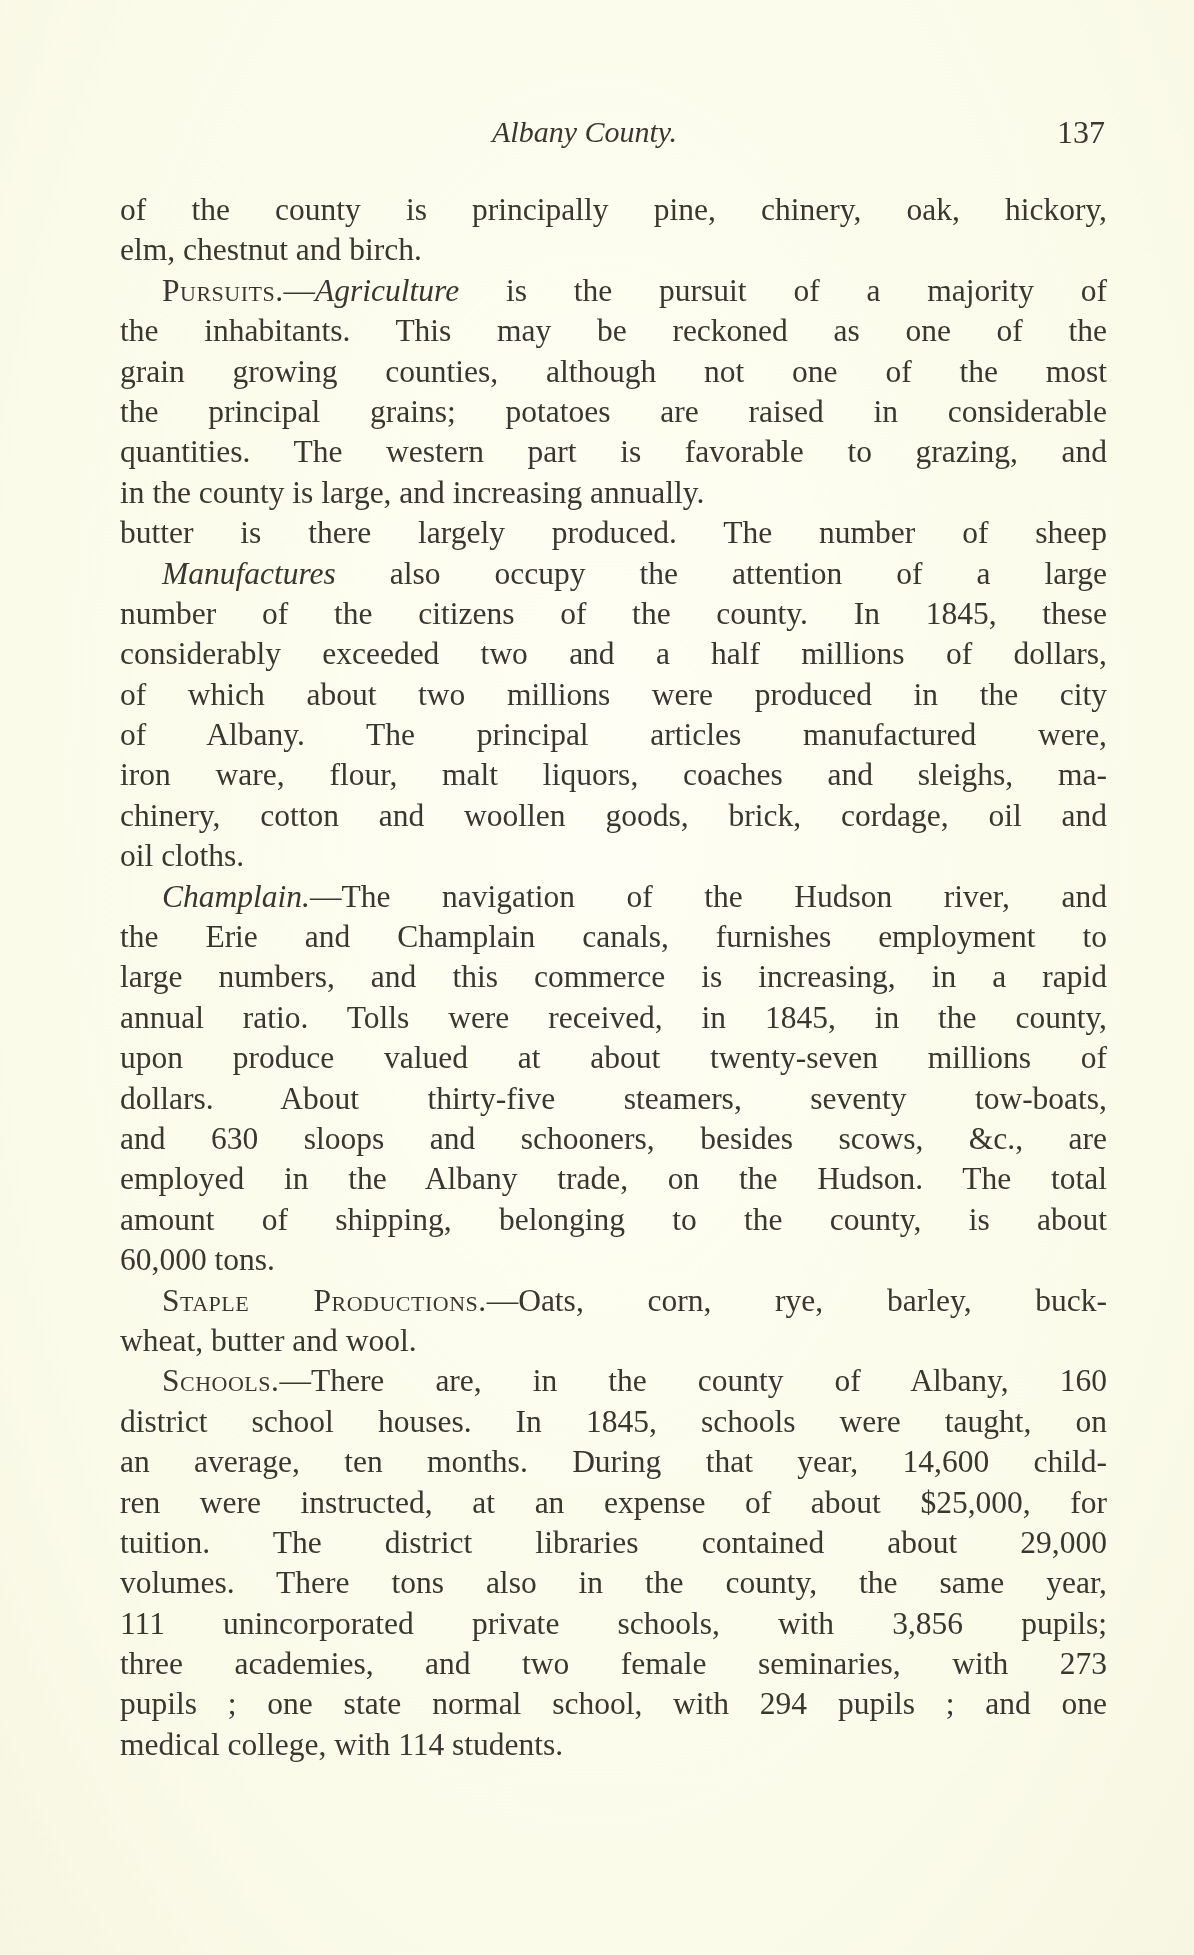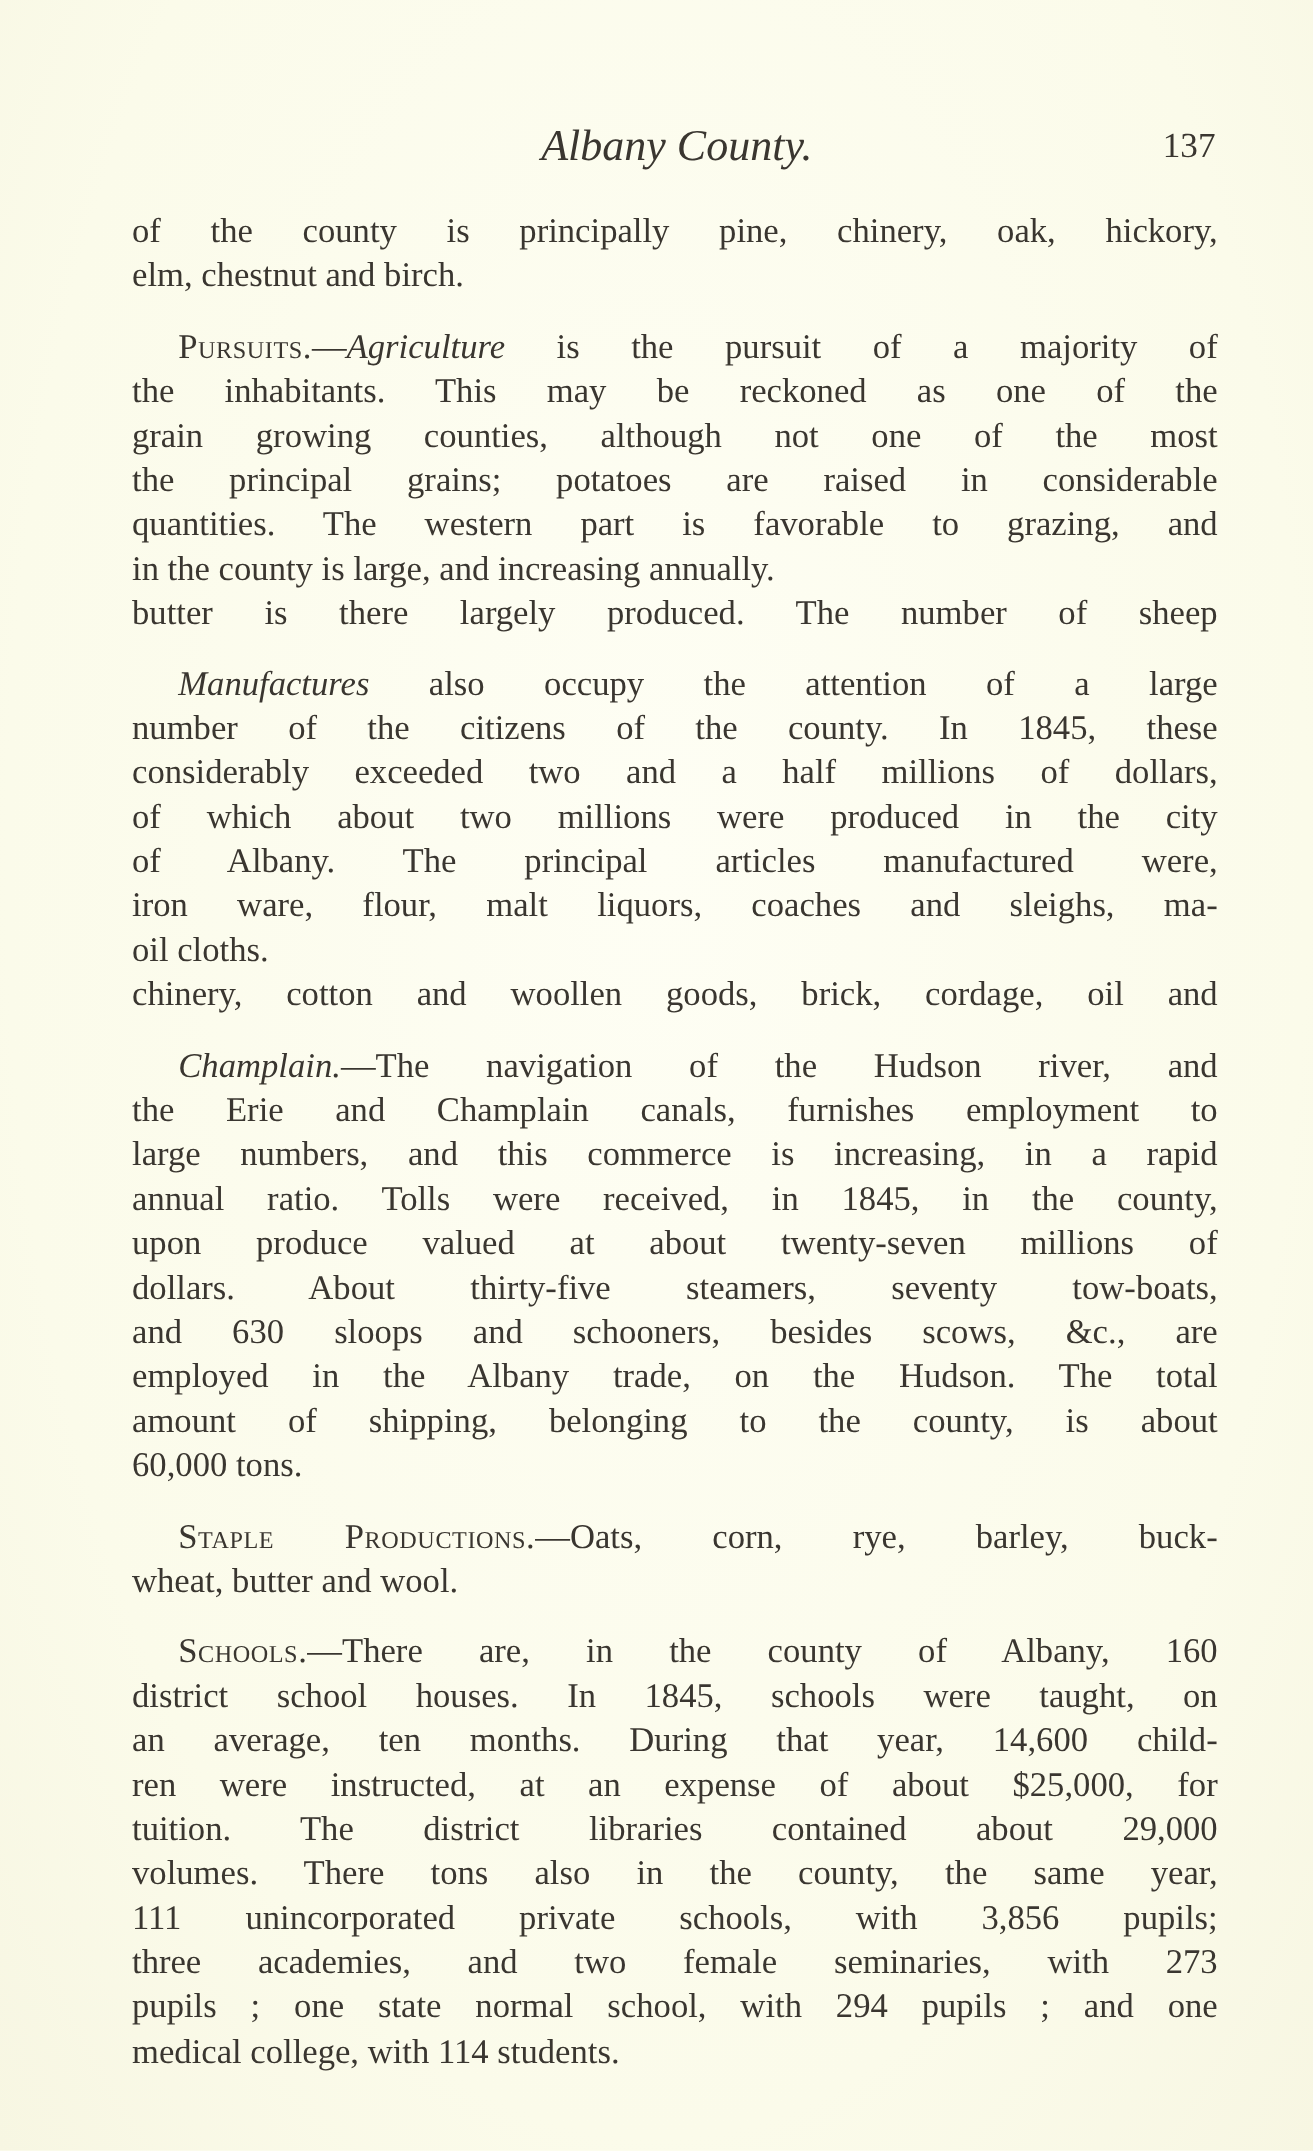--- a/index.html
+++ b/index.html
@@ -12,37 +12,37 @@
     position: relative;
     overflow: hidden;
   }
   .page { position: absolute; left: 0; top: 0; width: 1194px; height: 1955px; }
   .running-head {
     position: absolute; top: 112px; left: 120px; width: 987px; height: 40px;
     font-size: 30px; line-height: 40px;
   }
   .running-head .title {
     position: absolute; left: 372px; font-style: italic;
-    font-family: "Liberation Serif", "DejaVu Serif", serif; font-size: 40px;
+    font-family: "Liberation Serif", "DejaVu Serif", serif; font-size: 30px;
   }
   .running-head .folio {
     position: absolute; right: 2px;
     font-family: "Liberation Serif", "DejaVu Serif", serif; font-size: 32px;
   }
   .body-text {
     position: absolute; top: 190px; left: 120px; width: 987px;
     font-family: "Liberation Serif", "DejaVu Serif", serif;
     font-size: 31.5px; line-height: 40.4px;
   }
   .line {
     display: block; height: 40.4px; white-space: nowrap;
     text-align: justify; text-align-last: justify;
   }
   .line.last { text-align-last: left; }
-  .line.indent { padding-left: 42px; margin-top: 24px; }
+  .line.indent { padding-left: 42px; }
   .it { font-style: italic; }
   .sc { font-variant: small-caps; letter-spacing: 0.5px; }
 </style>
 </head>
 <body>
 
 <div class="page">
 
   <div class="running-head">
     <span class="title">Albany County.</span>
@@ -66,22 +66,22 @@
       <span class="line">butter is there largely produced.  The number of sheep</span>
     </div>
 
     <div>
       <span class="line indent"><span class="it">Manufactures</span><span> also occupy the attention of a large</span></span>
       <span class="line">number of the citizens of the county.  In 1845, these</span>
       <span class="line">considerably exceeded two and a half millions of dollars,</span>
       <span class="line">of which about two millions were produced in the city</span>
       <span class="line">of Albany.  The principal articles manufactured were,</span>
       <span class="line">iron ware, flour, malt liquors, coaches and sleighs, ma-</span>
+      <span class="line">chinery, cotton and woollen goods, brick, cordage, oil and</span>
       <span class="line last">oil cloths.</span>
-      <span class="line">chinery, cotton and woollen goods, brick, cordage, oil and</span>
     </div>
 
     <div>
       <span class="line indent"><span class="it">Champlain.</span><span>—</span><span>The navigation of the Hudson river, and</span></span>
       <span class="line">the Erie and Champlain canals, furnishes employment to</span>
       <span class="line">large numbers, and this commerce is increasing, in a rapid</span>
       <span class="line">annual ratio.  Tolls were received, in 1845, in the county,</span>
       <span class="line">upon produce valued at about twenty-seven millions of</span>
       <span class="line">dollars.  About thirty-five steamers, seventy tow-boats,</span>
       <span class="line">and 630 sloops and schooners, besides scows, &amp;c., are</span>

